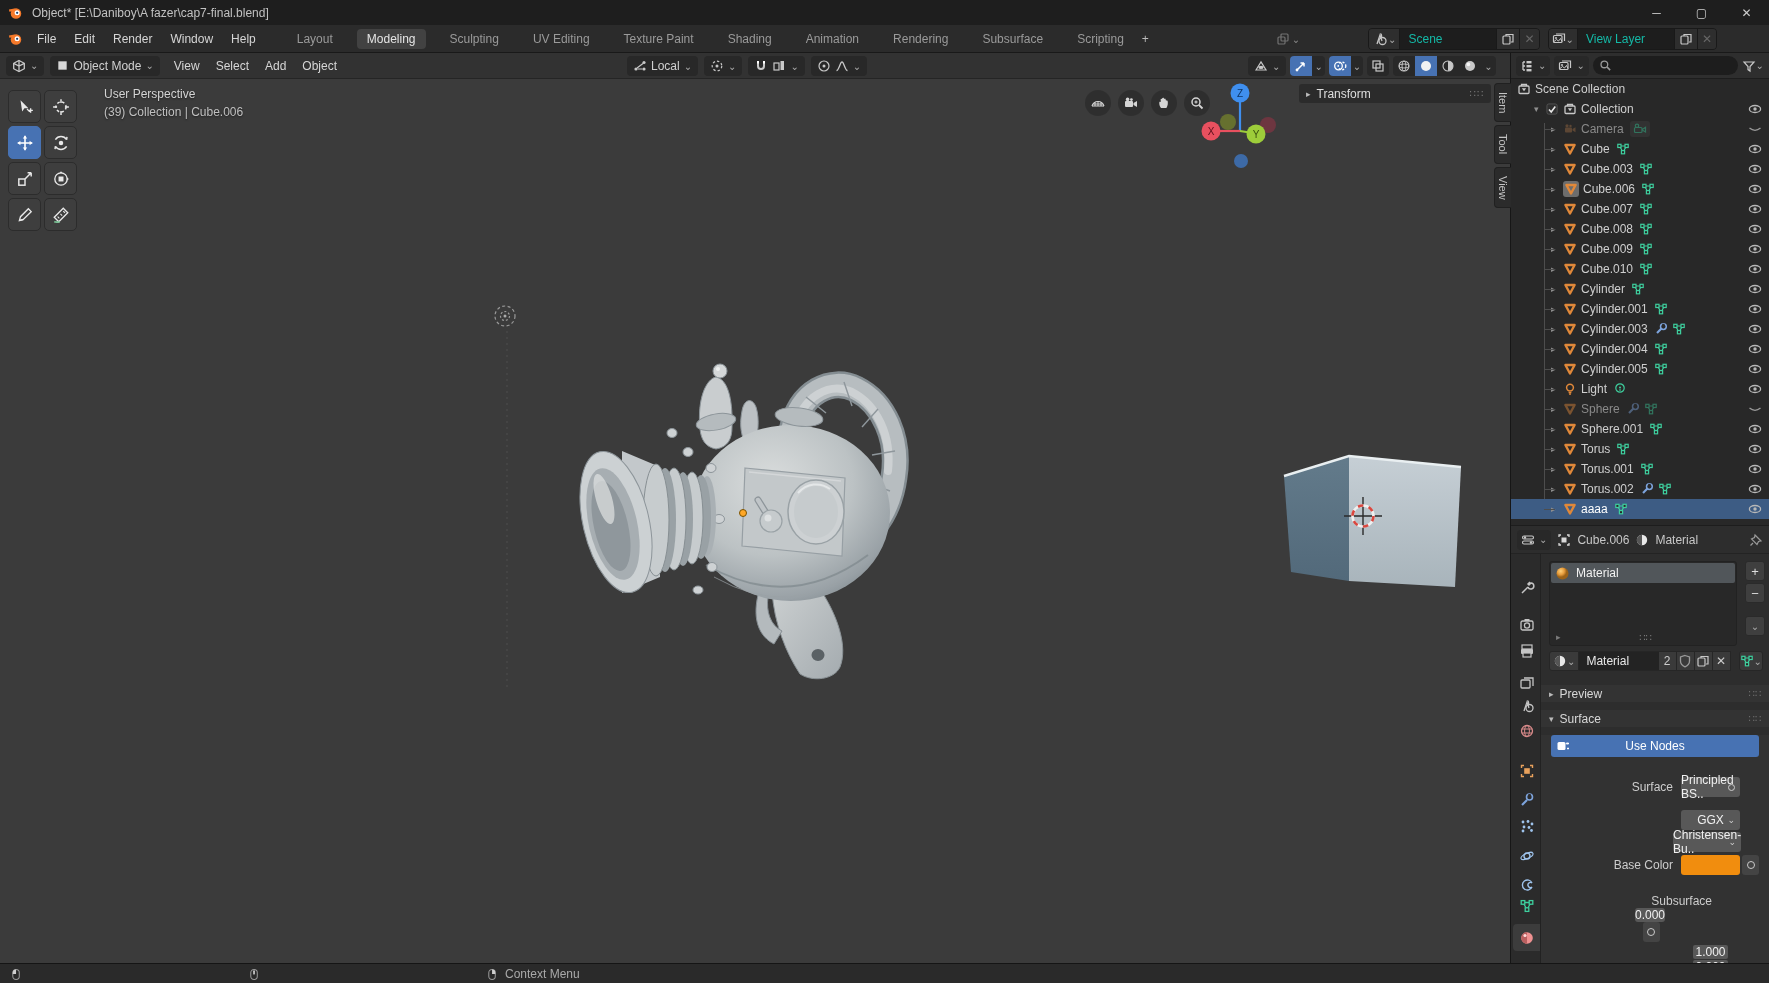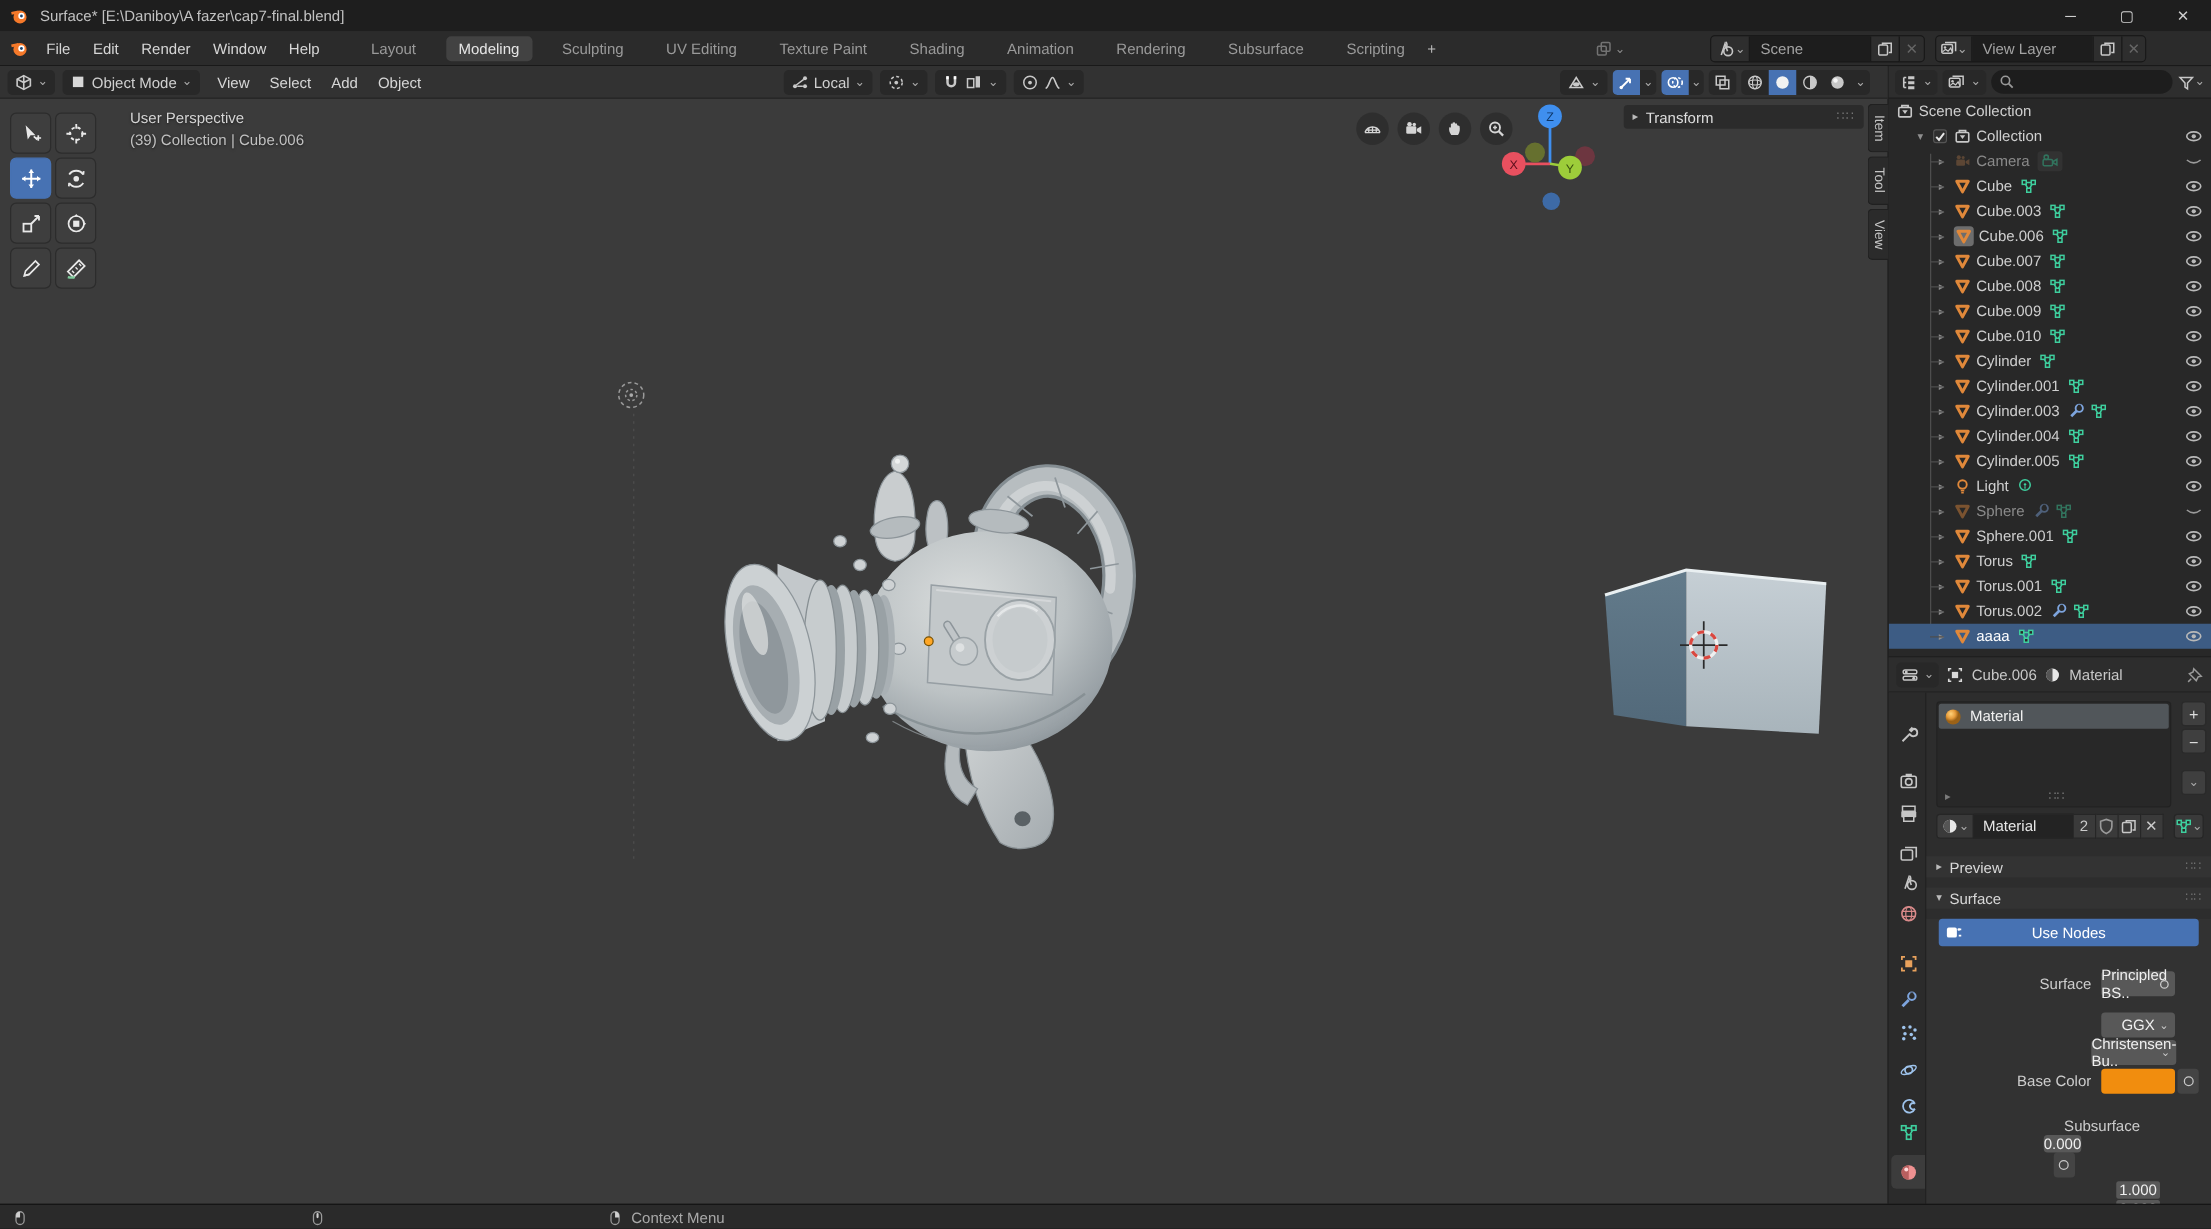--- a/index.html
+++ b/index.html
@@ -19,21 +19,21 @@
   .topbar{position:absolute;left:0;top:25px;width:100%;height:28px;background:#2b2b2b;
     display:flex;align-items:center;border-bottom:1px solid #191919;}
   .menu-item{padding:0 9px;color:#d6d6d6;}
   .ws-tabs{display:flex;align-items:center;margin-left:22px;gap:14px;}
   .ws-tab{padding:3px 10px;border-radius:4px;color:#9a9a9a;}
   .ws-tab.active{background:#424242;color:#e5e5e5;}
   .ws-plus{color:#bbb;padding:0 8px;}
   .tb-right{position:absolute;right:52px;top:2px;display:flex;gap:8px;align-items:center;height:24px;}
   .idchip{display:flex;align-items:center;height:22px;background:#232323;border:1px solid #191919;border-radius:4px;overflow:hidden;}
   .idchip .icozone{display:flex;align-items:center;background:#2e2e2e;height:100%;padding:0 3px;border-right:1px solid #191919;}
-  .idchip .namefield{width:96px;padding:0 8px;color:#a3a3a3;background:#1d1d1d;height:100%;display:flex;align-items:center;}
+  .idchip .namefield{width:96px;padding:0 8px;color:#14b8a6;background:#1d1d1d;height:100%;display:flex;align-items:center;}
   .idchip .mini{padding:0 4px;color:#bdbdbd;display:flex;align-items:center;height:100%;background:#2e2e2e;border-left:1px solid #191919;}
   .idchip .mini.dim{color:#666;}
   .tb-extra{display:flex;align-items:center;gap:2px;margin-right:60px;opacity:.75;}
 
   
   .workarea{position:absolute;left:0;top:53px;width:1769px;height:910px;display:flex;}
   .viewport{position:relative;width:1511px;height:100%;background:#3b3b3b;border-right:1px solid #161616;}
   .vp-header{position:relative;height:26px;background:#323232;border-bottom:1px solid #252525;
      display:flex;align-items:center;padding:0 6px;gap:6px;}
   .chip{display:flex;align-items:center;gap:4px;background:#282828;border-radius:4px;height:20px;padding:0 6px;color:#d0d0d0;}
@@ -128,21 +128,21 @@
 
   <div class="titlebar">
     <span id="logo-title">
         <svg width="16" height="16" viewBox="0 0 14 14" style="display:block">
           <circle cx="7" cy="7.5" r="4.6" fill="#f5792a"></circle>
           <circle cx="8" cy="6.8" r="2.2" fill="#fff"></circle>
           <circle cx="8" cy="6.8" r="1" fill="#1c4470"></circle>
           <path d="M1 5 L6 4" stroke="#f5792a" stroke-width="2"></path>
         </svg>
       </span>
-    <span class="ttl">Surface* [E:\Daniboy\A fazer\cap7-final.blend]</span>
+    <span class="ttl">Object* [E:\Daniboy\A fazer\cap7-final.blend]</span>
     <div class="winbtns">
       <div class="winbtn">─</div>
       <div class="winbtn">▢</div>
       <div class="winbtn">✕</div>
     </div>
   </div>
 
   <div class="topbar">
     <span id="logo-top" style="padding-left:8px;display:flex;">
         <svg width="16" height="16" viewBox="0 0 14 14" style="display:block">

